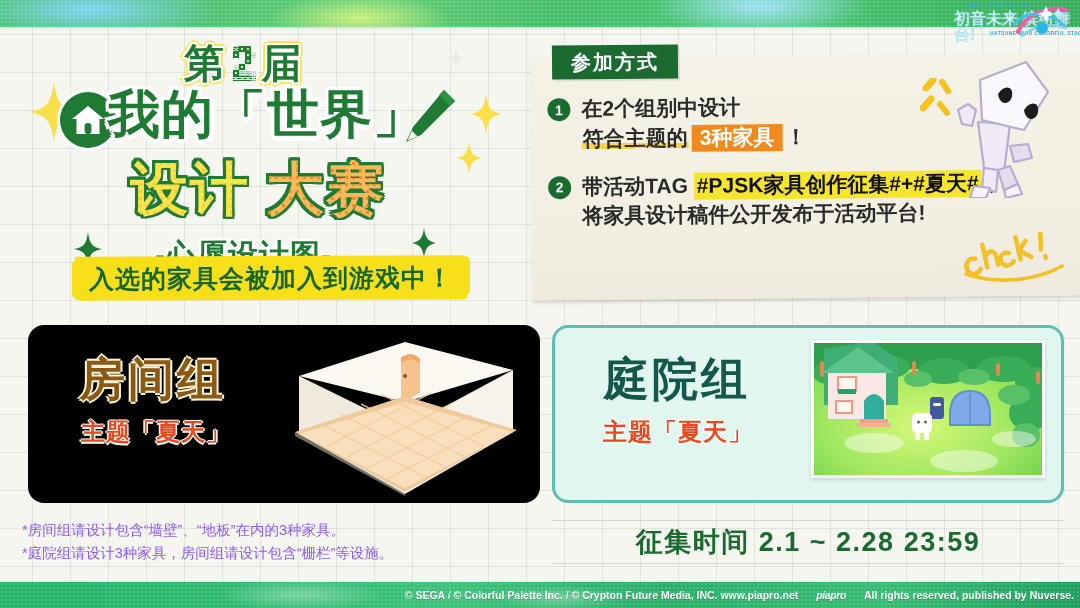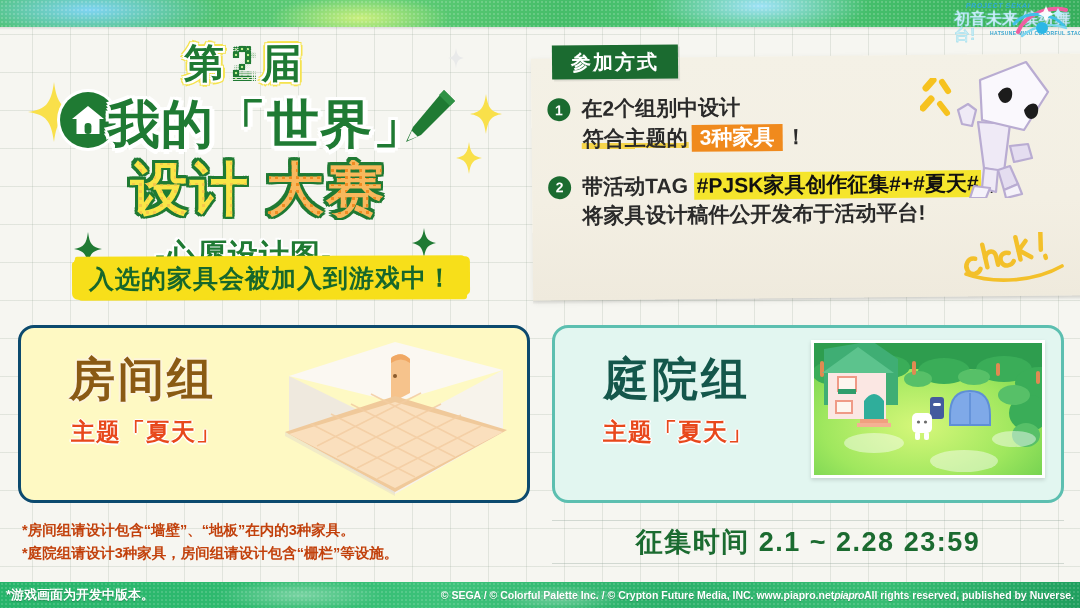--- a/index.html
+++ b/index.html
@@ -75,21 +75,21 @@
     background-image:radial-gradient(#bff08f 1.3px, transparent 1.6px);
     background-size:6px 6px;
     -webkit-background-clip:text; background-clip:text;
     -webkit-text-fill-color:transparent;
     filter:drop-shadow(2px 0 0 #1f7a33) drop-shadow(-2px 0 0 #1f7a33)
            drop-shadow(0 2px 0 #1f7a33) drop-shadow(0 -2px 0 #1f7a33);
     padding:0 3px;
   }
 
   
-  .line-2 { position:absolute; left:108px; top:56px; height:62px; display:flex; align-items:flex-end; }
+  .line-2 { position:absolute; left:108px; top:56px; height:62px; display:flex; align-items:flex-start; }
   .t-green {
     font-size:52px; font-weight:800; color:#1f7a33; line-height:1; letter-spacing:1px;
     text-shadow:
       3px 0 0 #fff,-3px 0 0 #fff,0 3px 0 #fff,0 -3px 0 #fff,
       3px 3px 0 #fff,-3px 3px 0 #fff,3px -3px 0 #fff,-3px -3px 0 #fff,
       5px 0 0 #ffffff,0 5px 0 #ffffff;
   }
 
   
   .line-3 { position:absolute; left:130px; top:122px; height:70px; display:flex; align-items:center;gap:16px; }
@@ -191,21 +191,21 @@
 
   .mascot{ position:absolute; left:948px; top:58px; width:104px; height:140px; }
   .check-mark{ position:absolute; left:960px; top:232px; width:108px; height:52px; }
   .yellow-dashes{ position:absolute; left:920px; top:78px; width:44px; height:58px; }
 
   
   .card{
     position:absolute; top:325px; width:512px; height:178px;
     border-radius:16px;
   }
-  .card-room{ left:18px; background:#fef9c3; border:3px solid #0c4a6e; }
+  .card-room{ left:28px; background:#000000; border:3px solid #000000; }
   .card-garden{ left:552px; background:#e2f6f0; border:3px solid #5cbfb0; }
 
   .card-title{
     position:absolute; left:48px; top:28px;
     font-size:46px; font-weight:800; letter-spacing:3px; line-height:1;
   }
   .card-room .card-title{ color:#8a5a14;
     text-shadow:2px 0 0 #fdf4dc,-2px 0 0 #fdf4dc,0 2px 0 #fdf4dc,0 -2px 0 #fdf4dc; }
   .card-garden .card-title{ color:#14574b;
     text-shadow:2px 0 0 #e2f6f0,-2px 0 0 #e2f6f0,0 2px 0 #e2f6f0,0 -2px 0 #e2f6f0; }
@@ -219,21 +219,21 @@
 
   .room-illo{ position:absolute; right:6px; top:8px; width:250px; height:160px; }
   .garden-shot{
     position:absolute; right:16px; top:12px; width:234px; height:138px;
     border:3px solid #fff; box-shadow:0 2px 4px rgba(0,0,0,.14); overflow:hidden;
     background:#8fe05a;
   }
 
   
   .footnotes{ position:absolute; left:22px; top:519px; width:500px; }
-  .footnote{ font-size:14.5px; font-weight:700; color:#c2410c; line-height:1.62; white-space:nowrap; }
+  .footnote{ font-size:14.5px; font-weight:400; color:#8b5cf6; line-height:1.62; white-space:nowrap; }
 
   .date-row{
     position:absolute; left:552px; top:520px; width:512px; height:44px;
     display:flex; align-items:center; justify-content:center;
     border-top:1px solid rgba(140,160,150,.35);
     border-bottom:1px solid rgba(140,160,150,.35);
   }
   .date-text{ font-size:27px; font-weight:800; color:#1b6b30; letter-spacing:1.5px; white-space:nowrap; }
 
   
@@ -247,21 +247,21 @@
   }
   .footer:after{
     content:""; position:absolute; inset:0;
     background-image:radial-gradient(rgba(255,255,255,.14) 0.8px, transparent 1px);
     background-size:4px 4px;
   }
   .footer-left{ position:relative; z-index:2; margin-left:6px; font-size:13px; font-weight:700; color:#fff;
     text-shadow:0 1px 1px rgba(0,0,0,.25); white-space:nowrap; }
   .footer-right{ position:relative; z-index:2; margin-left:auto; margin-right:6px;
     font-size:10.5px; font-weight:700; color:#fff; white-space:nowrap;
-    text-shadow:0 1px 1px rgba(0,0,0,.2); display:flex; align-items:center; gap:0; }
+    text-shadow:0 1px 1px rgba(0,0,0,.2); display:flex; align-items:center; gap:18px; }
   .piapro{ font-style:italic; font-weight:800; letter-spacing:-.4px; }
 </style>
 </head>
 <body>
 
 <div id="stage">
 
   <div class="paper"></div>
 
   <div class="topstrip"></div>
@@ -515,21 +515,20 @@
   <div class="footnotes">
     <div class="footnote">*房间组请设计包含“墙壁”、“地板”在内的3种家具。</div>
     <div class="footnote">*庭院组请设计3种家具，房间组请设计包含“栅栏”等设施。</div>
   </div>
 
   <div class="date-row">
     <span class="date-text">征集时间 2.1 ~ 2.28 23:59</span>
   </div>
 
   <div class="footer">
-    <span class="footer-left">*游戏画面为开发中版本。</span>
     <span class="footer-right">
       <span>© SEGA / © Colorful Palette Inc. / © Crypton Future Media, INC. www.piapro.net</span>
       <span class="piapro">piapro</span>
       <span>All rights reserved,  published by Nuverse.</span>
     </span>
   </div>
 
 </div>
 
 </body></html>

